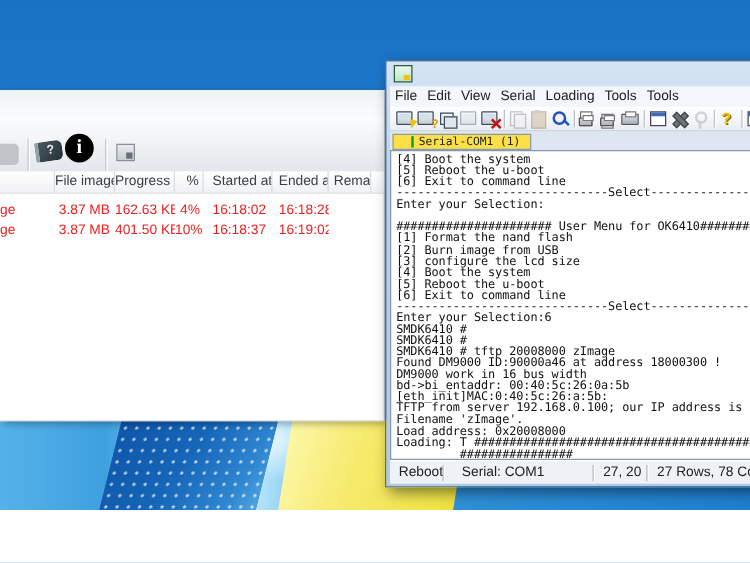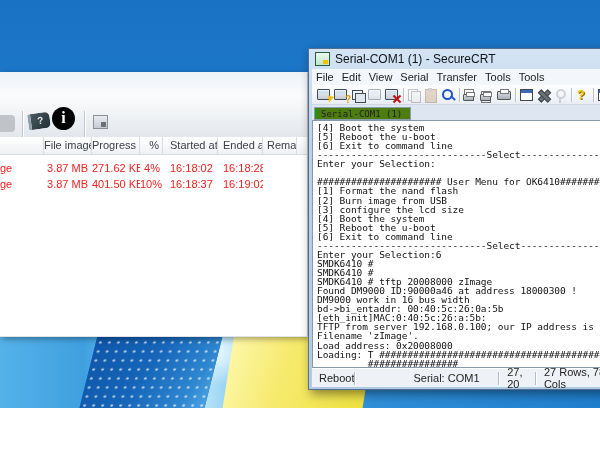--- a/index.html
+++ b/index.html
@@ -88,32 +88,32 @@
   .prn::before{content:"";position:absolute;left:2px;top:-3px;width:7px;height:3px;background:#fff;border:1px solid #777;}
   .props{position:absolute;left:2px;top:2px;width:11px;height:10px;border:1px solid #445;background:#fff;}
   .props::before{content:"";position:absolute;left:0;top:0;right:0;height:3px;background:#3a6ab8;}
   .opts::before,.opts::after{content:"";position:absolute;left:7px;top:2px;width:3px;height:12px;background:#6a727c;border:1px solid #444;}
   .opts::before{transform:rotate(45deg);} .opts::after{transform:rotate(-45deg);}
   .keyi{position:absolute;left:4px;top:2px;width:6px;height:6px;border:2px solid #9aa0a8;border-radius:50%;}
   .keyi::after{content:"";position:absolute;left:1px;top:6px;width:2px;height:6px;background:#9aa0a8;}
   .helpq{position:absolute;left:3px;top:0px;color:#f2c100;font-weight:bold;font-size:13px;text-shadow:1px 1px 0 #8a7000;}
   #crt-tabbar{position:absolute;left:3px;right:3px;top:56px;height:15px;background:#dee7f1;
     display:flex;align-items:flex-end;}
-  #crt-tab{margin-left:2px;height:13px;background:#4d7c0f;border:1px solid #8a9cb0;display:flex;
-    align-items:center;gap:4px;padding:0 8px 0 0;font-family:"DejaVu Sans Mono",monospace;font-size:9px;color:#222;box-sizing:border-box;}
+  #crt-tab{margin-left:2px;height:13px;background:#fde047;border:1px solid #8a9cb0;display:flex;
+    align-items:center;gap:4px;padding:0 8px 0 14px;font-family:"DejaVu Sans Mono",monospace;font-size:9px;color:#222;box-sizing:border-box;}
   #tab-ind{width:2px;height:9px;background:#0aa30a;}
   #crt-term{position:absolute;left:3px;right:3px;top:71px;height:248px;background:#fff;
     border:1px solid #8898a8;box-sizing:border-box;overflow:hidden;}
   #crt-term pre{margin:0;padding:2px 0 0 4px;font-family:"DejaVu Sans Mono",monospace;
     font-size:9.5px;line-height:9.07px;letter-spacing:-0.07px;color:#111;white-space:pre;}
   #crt-status{position:absolute;left:3px;right:3px;top:319px;height:18px;background:#eef1f5;
     border-top:1px solid #fff;display:flex;align-items:center;font-size:11px;color:#222;}
   .ssep{width:1px;height:13px;background:#b4bcc6;box-shadow:1px 0 0 #fff;flex:0 0 auto;}
   #st-ready{flex:1;padding-left:7px;}
-  #st-serial{width:124px;padding-left:14px;box-sizing:border-box;margin-left:44px;}
+  #st-serial{width:124px;padding-left:14px;box-sizing:border-box;}
   #st-pos{width:44px;padding-left:8px;box-sizing:border-box;}
   #st-size{width:112px;padding-left:8px;box-sizing:border-box;}
 </style>
 </head>
 <body>
 
 <div id="desktop">
   <div id="wallband">
     <div id="glow"></div>
     <div id="flag">
@@ -140,48 +140,47 @@
       <div class="hc c-prog">Progress</div>
       <div class="hc c-pct">%</div>
       <div class="hc c-start">Started at</div>
       <div class="hc c-end">Ended at</div>
       <div class="hc c-rem">Remai...</div>
       <div class="hc c-fill"></div>
     </div>
     <div class="trow" style="top:87px">
       <div class="hc c-name">ge</div>
       <div class="hc c-size">3.87 MB</div>
-      <div class="hc c-prog">271.62 KB</div>
+      <div class="hc c-prog">162.63 KB</div>
       <div class="hc c-pct">4%</div>
       <div class="hc c-start">16:18:02</div>
       <div class="hc c-end">16:18:28</div>
       <div class="hc c-rem"></div>
     </div>
     <div class="trow" style="top:103px">
       <div class="hc c-name">ge</div>
       <div class="hc c-size">3.87 MB</div>
       <div class="hc c-prog">401.50 KB</div>
       <div class="hc c-pct">10%</div>
       <div class="hc c-start">16:18:37</div>
       <div class="hc c-end">16:19:02</div>
       <div class="hc c-rem"></div>
     </div>
   </div>
 
   <div id="crt">
     <div id="crt-title">
       <div id="crt-appicon"></div>
-      <span>Serial-COM1 (1) - SecureCRT</span>
     </div>
     <div id="crt-menubar">
       <span class="mi">File</span>
       <span class="mi">Edit</span>
       <span class="mi">View</span>
       <span class="mi">Serial</span>
-      <span class="mi">Transfer</span>
+      <span class="mi">Loading</span>
       <span class="mi">Tools</span>
       <span class="mi">Tools</span>
 
     </div>
     <div id="crt-toolbar">
       <span class="ti">
           <span class="mon"></span>
           <span class="spark"></span>
         </span>
       <span class="ti">

